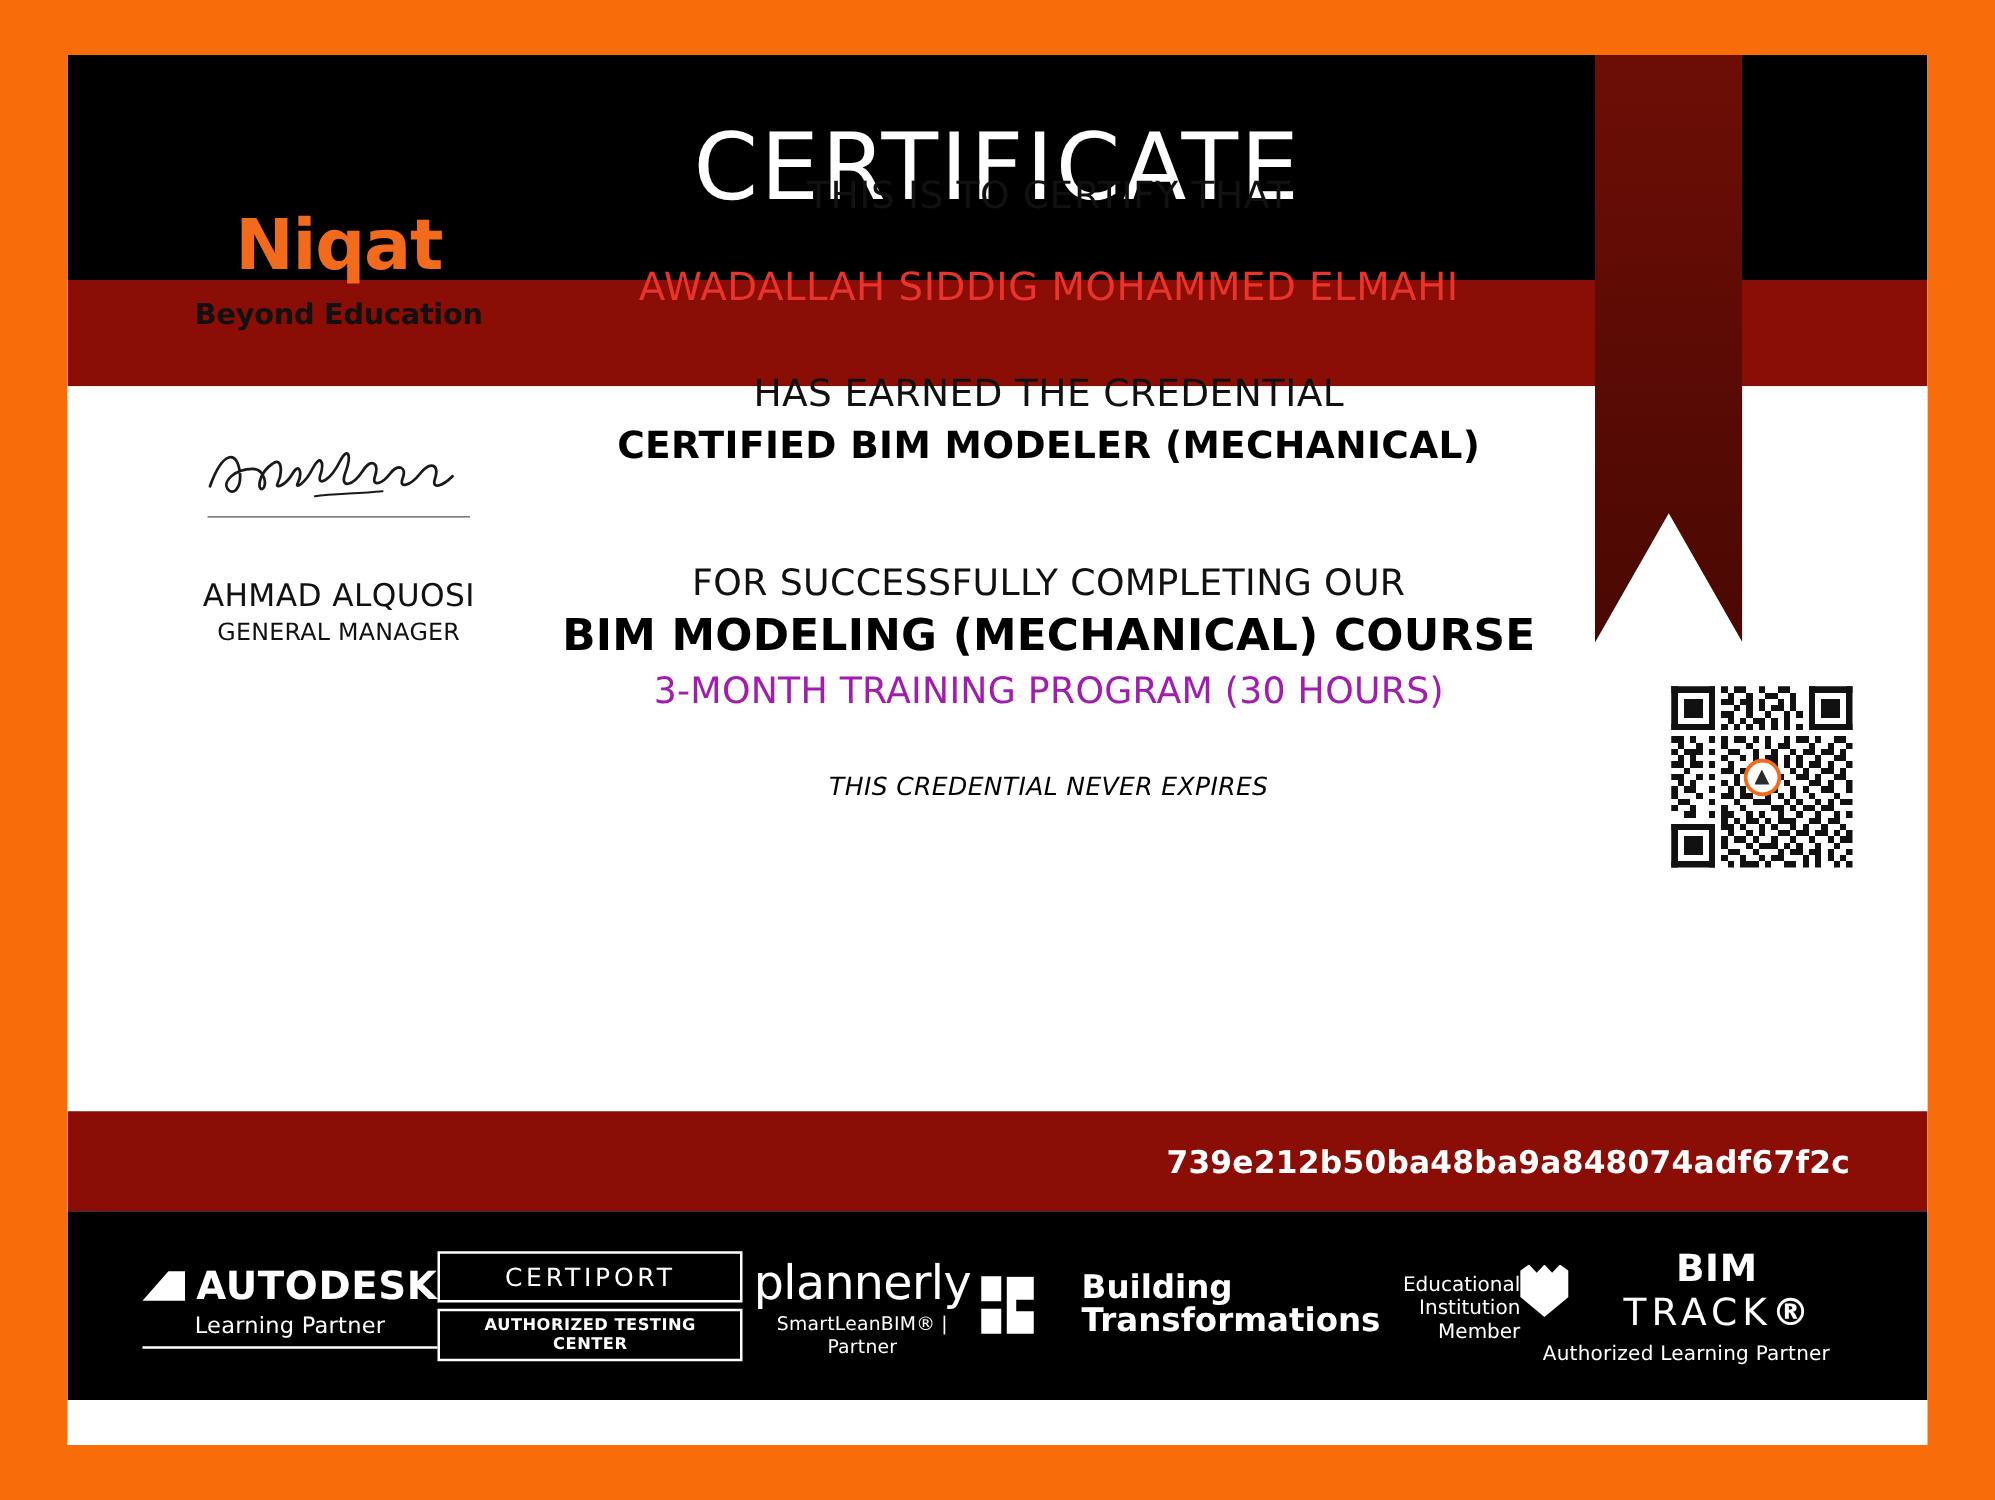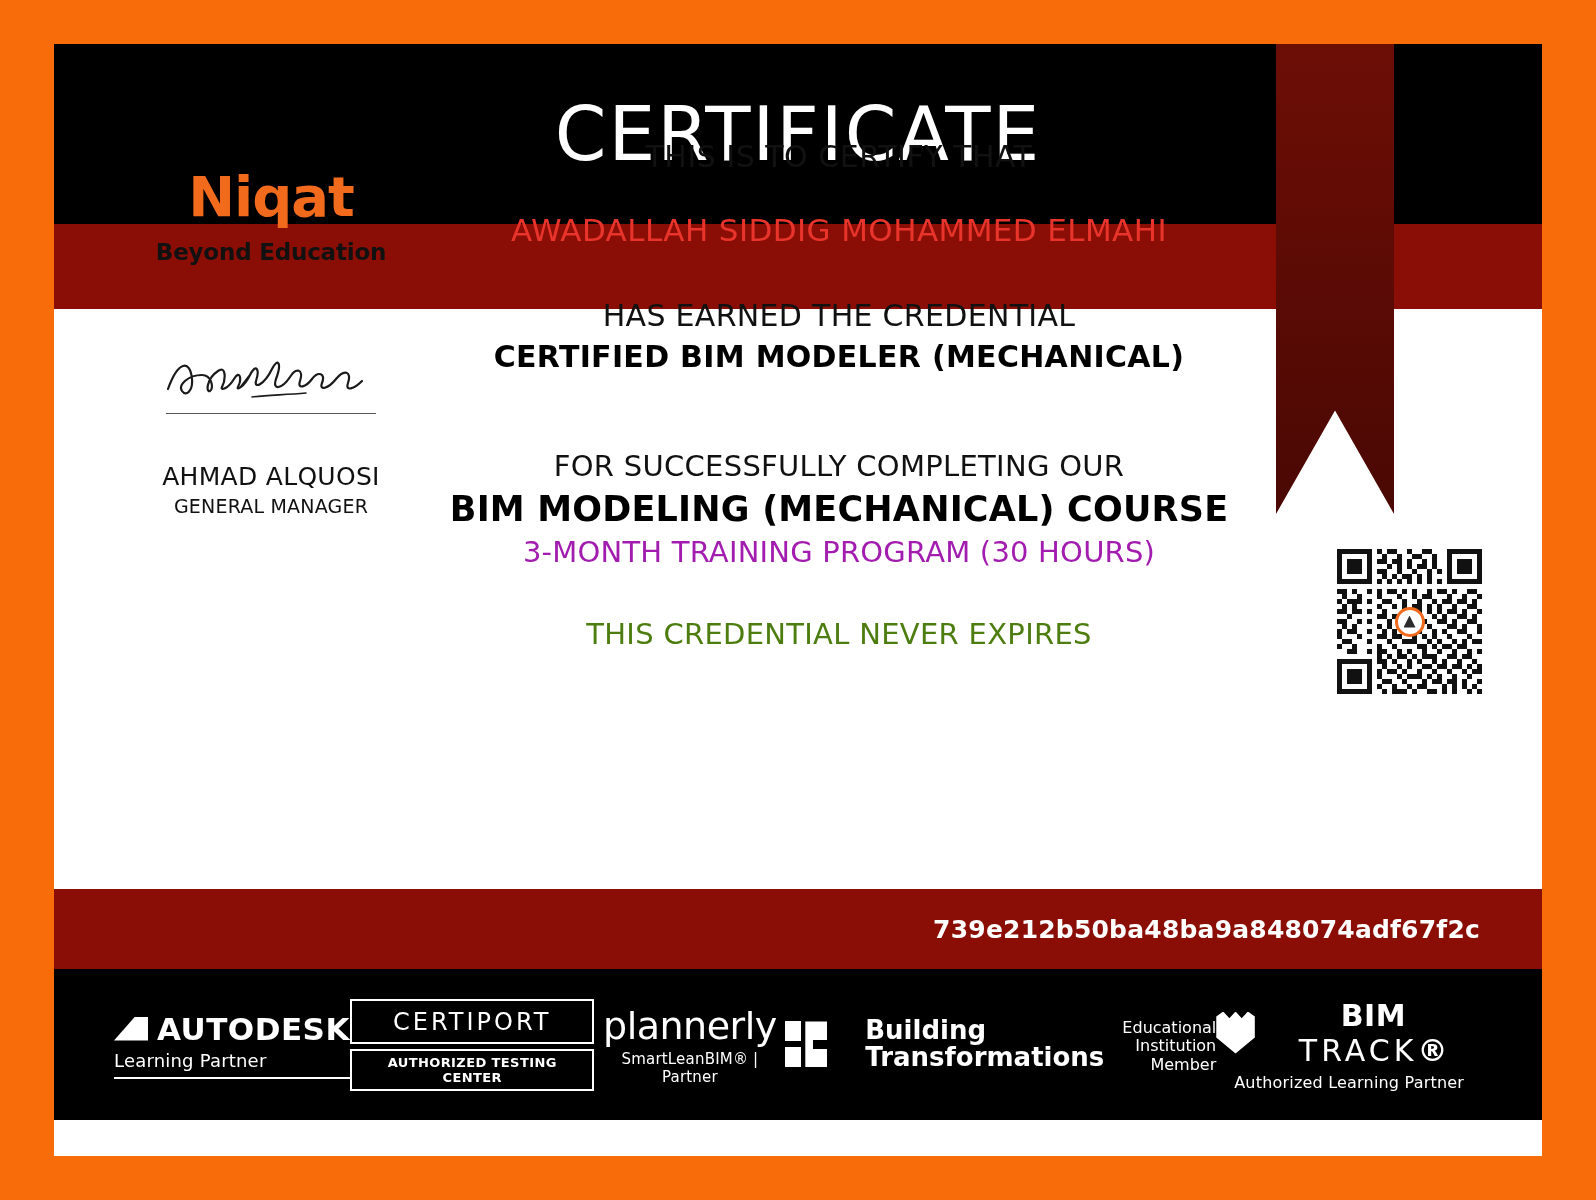--- a/index.html
+++ b/index.html
@@ -168,23 +168,24 @@
     letter-spacing: 0.2px;
   }
   .line-program {
     margin-top: 6px;
     font-size: 29px;
     color: #a21caf;
     letter-spacing: 0.2px;
   }
   .line-expiry {
     margin-top: 48px;
-    font-size: 29px;
-    color: #4d7c0f;
+    font-size: 20px;
+    color: #000000;
     letter-spacing: 0.3px;
+    font-style: italic;
   }
 
   
   .qr-wrap {
     position: absolute;
     right: 60px;
     top: 505px;
     width: 145px;
     height: 145px;
     z-index: 6;
@@ -260,36 +261,36 @@
     background: #ffffff;
     clip-path: polygon(0% 100%, 62% 0%, 100% 0%, 100% 100%);
   }
   .ad-word {
     font-size: 31px;
     font-weight: bold;
     letter-spacing: 0.5px;
   }
   .p-autodesk .row2 {
     font-size: 18px;
-    text-align: left;
+    text-align: center;
     margin-top: 3px;
     letter-spacing: 0.2px;
   }
   .p-autodesk .rule {
     margin-top: 6px;
     height: 2px;
     background: #ffffff;
     width: 100%;
   }
 
   
   .p-certiport .box {
     border: 2px solid #ffffff;
     padding: 7px 16px 6px 16px;
-    font-size: 24px;
+    font-size: 20px;
     letter-spacing: 3px;
   }
   .p-certiport .sub {
     margin-top: 5px;
     font-size: 13px;
     font-weight: bold;
     border: 2px solid #ffffff;
     padding: 4px 8px;
     letter-spacing: 0.4px;
   }

